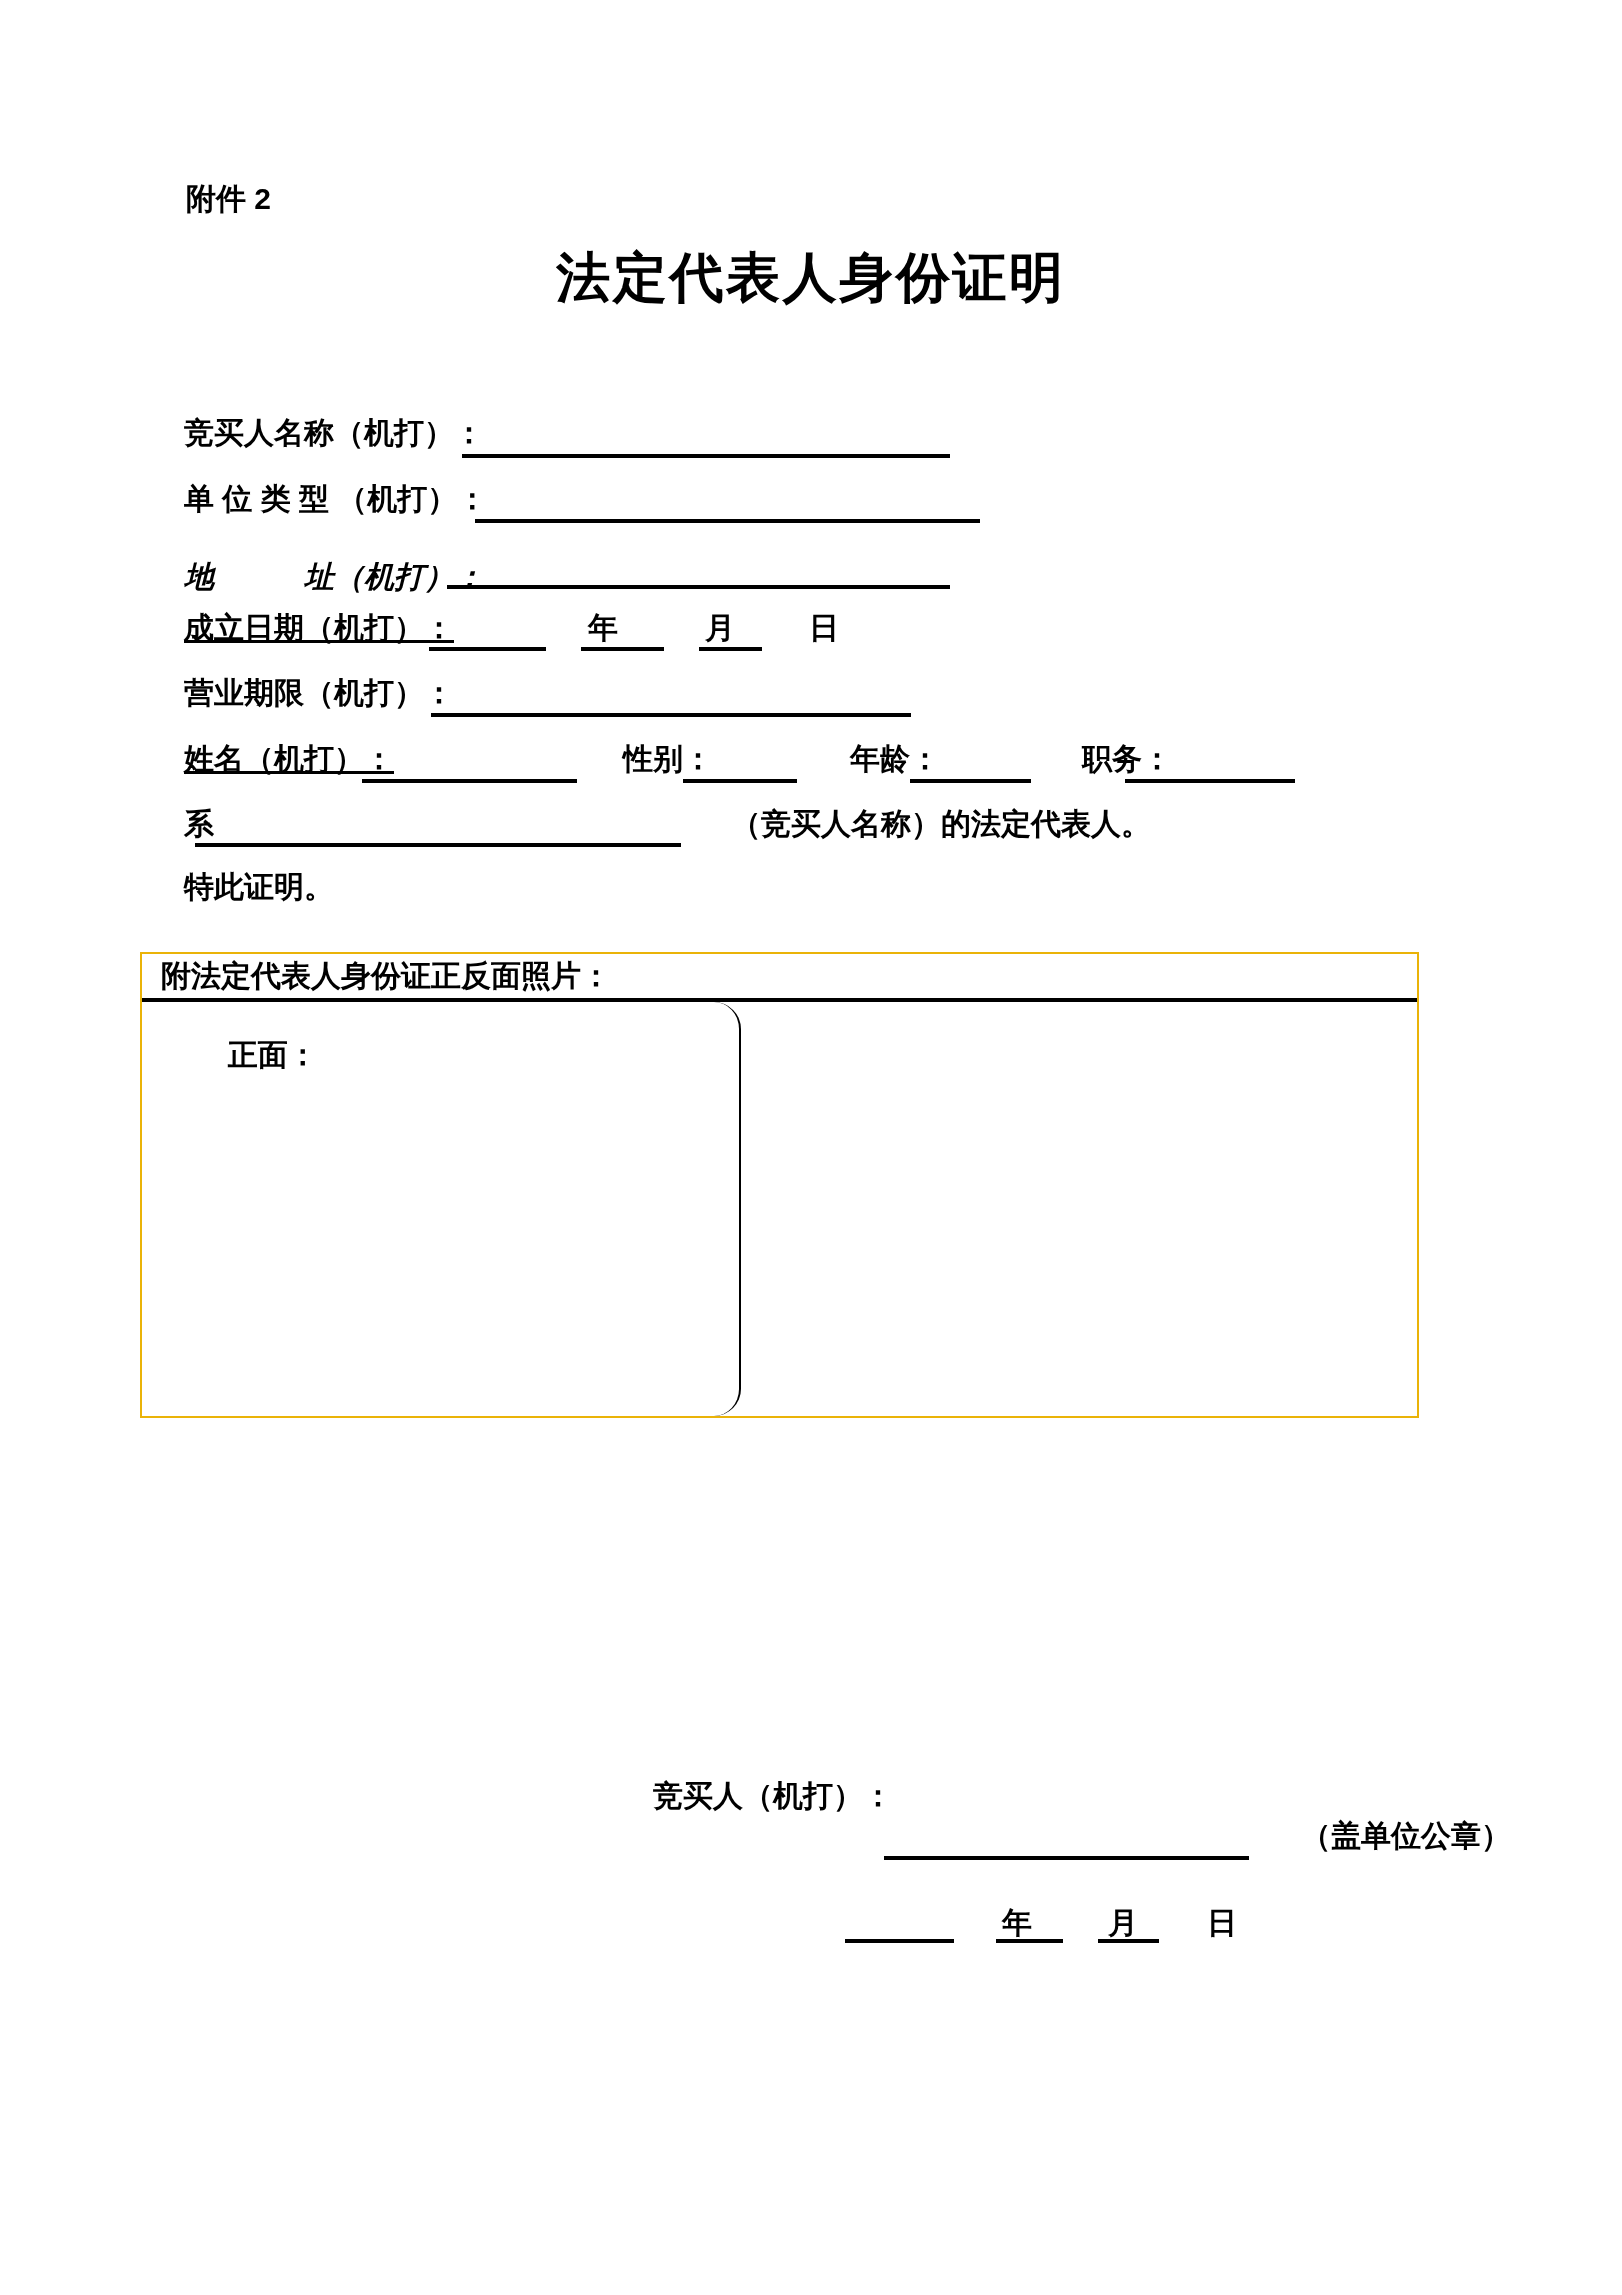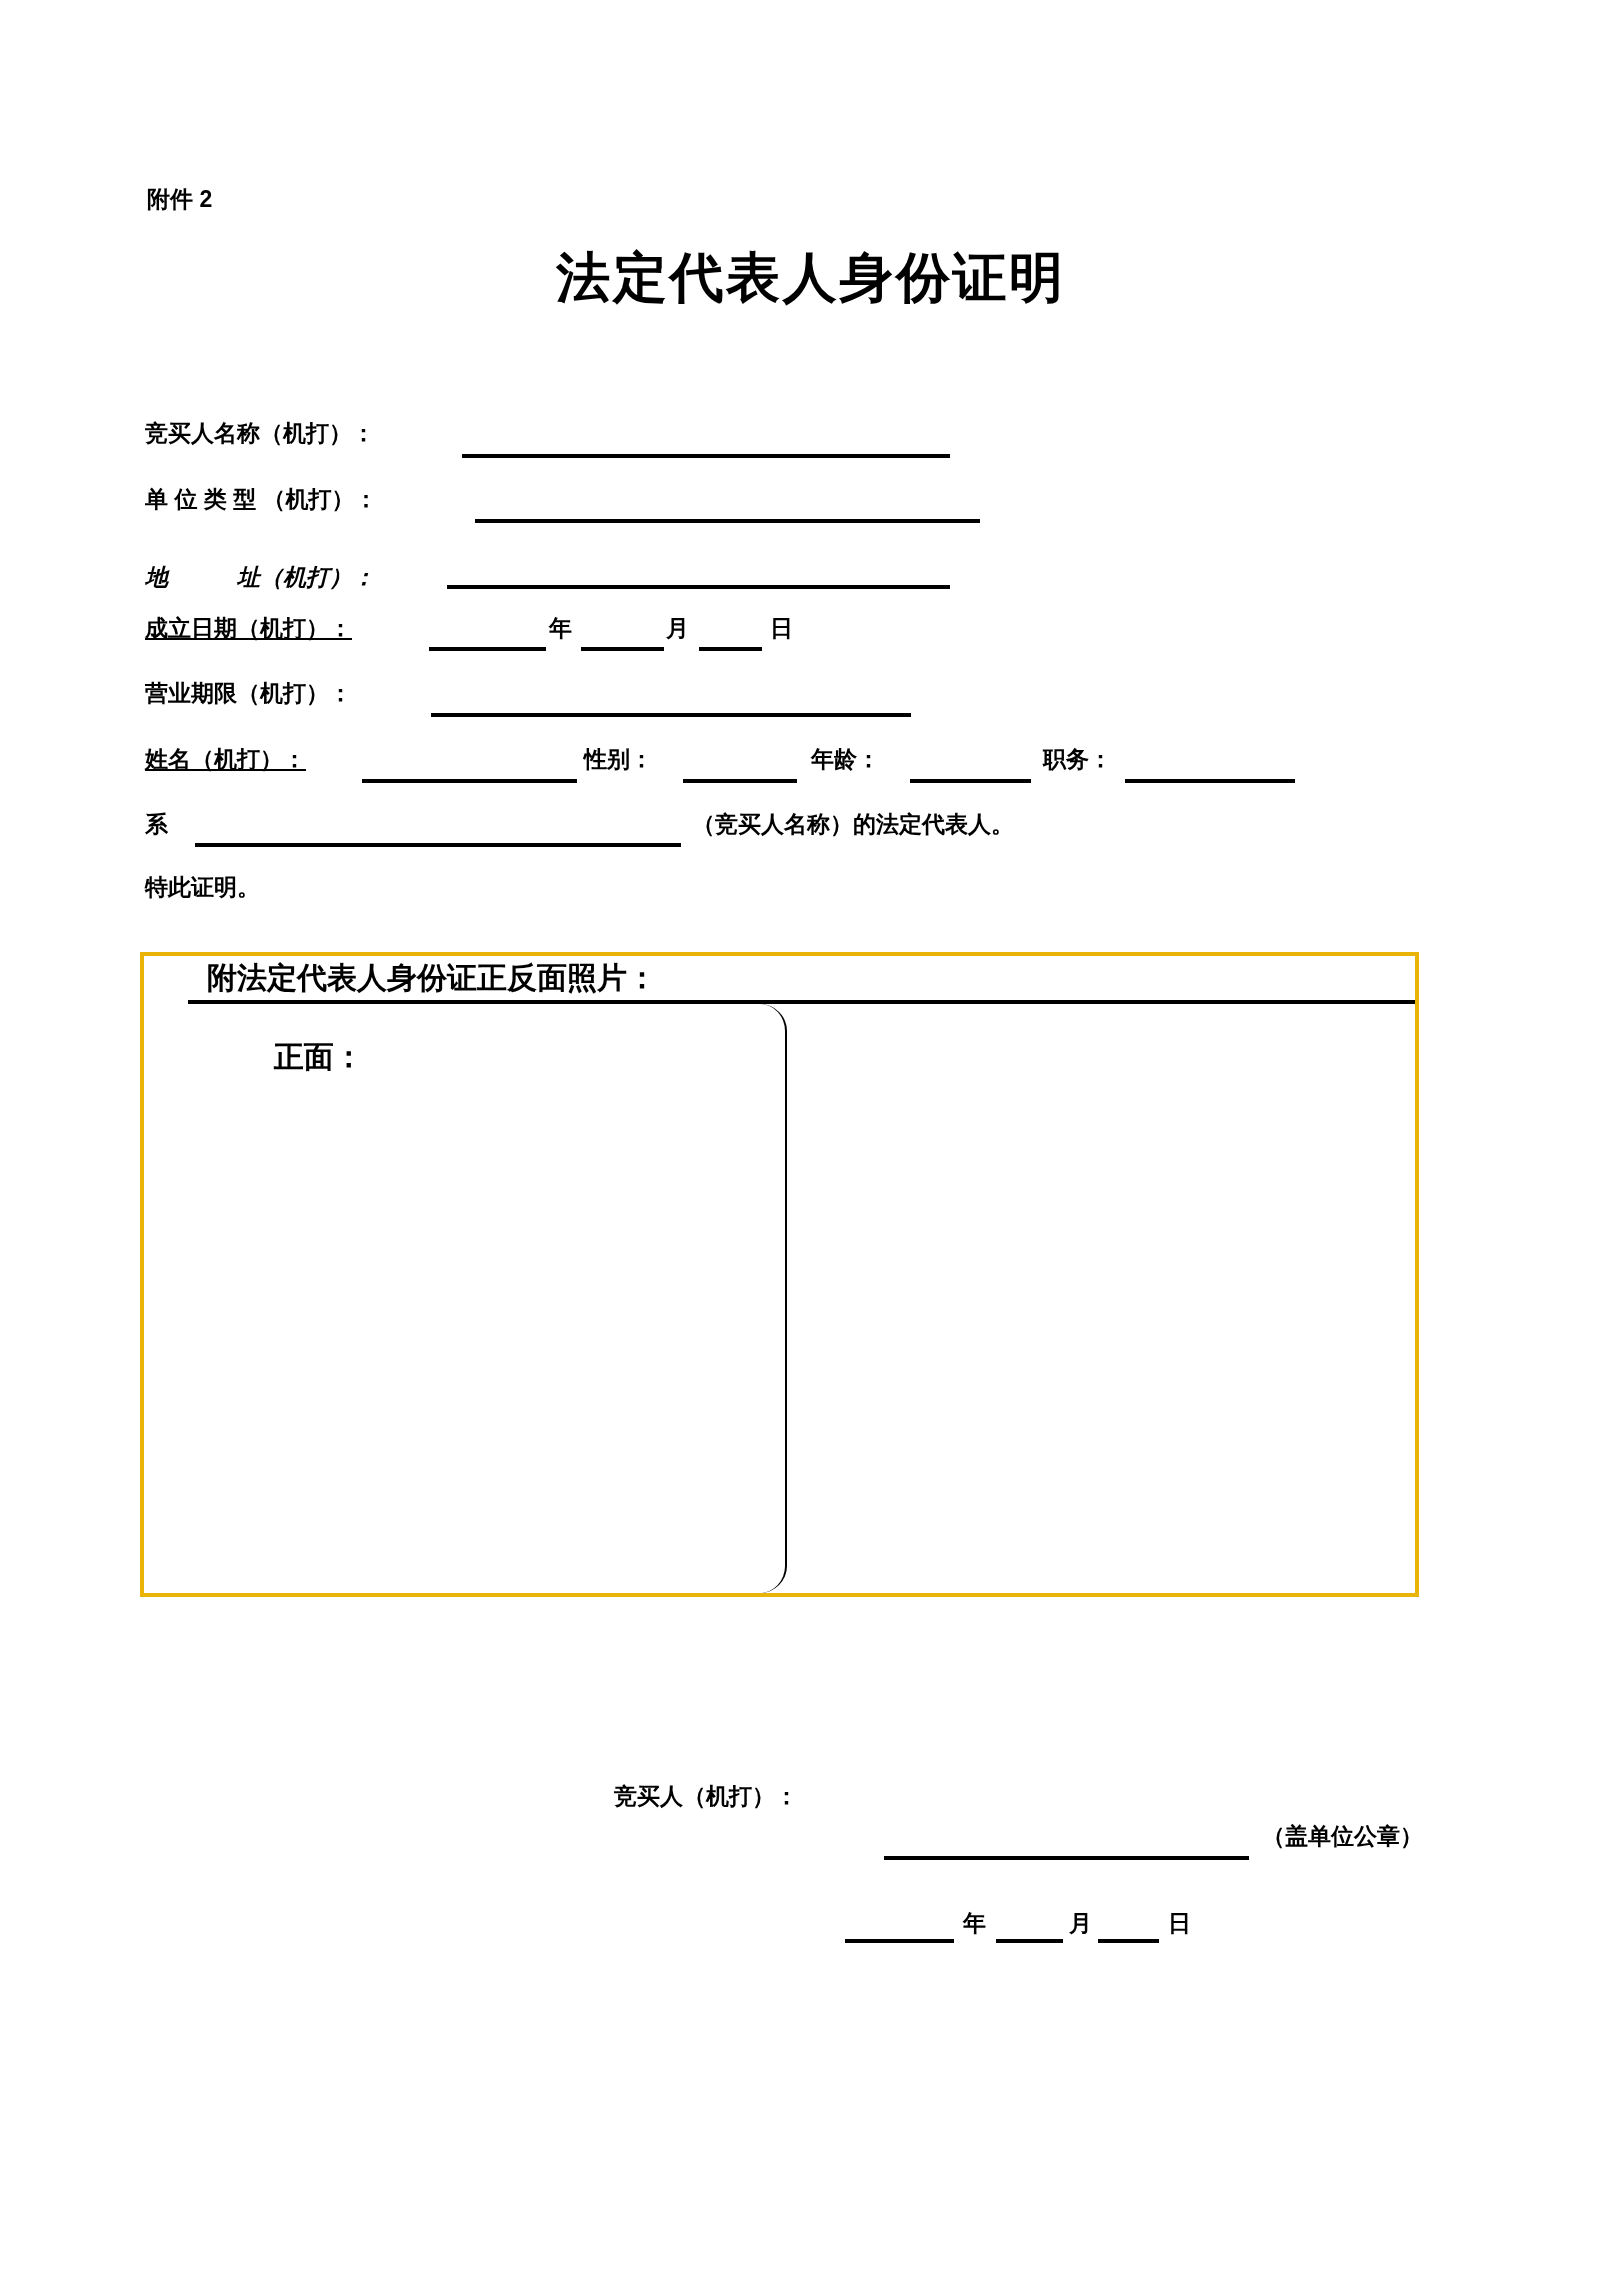--- a/index.html
+++ b/index.html
@@ -8,23 +8,24 @@
     width:1622px;
     height:2295px;
     background:#ffffff;
     color:#000;
     font-family:"Liberation Sans","DejaVu Sans",sans-serif;
     font-weight:bold;
     overflow:hidden;
   }
   .t {
     position:absolute;
-    font-size:23px;
+    font-size:30px;
     line-height:32px;
     white-space:pre;
+    margin-left:39px;
   }
   .title {
     position:absolute;
     left:0;
     width:100%;
     text-align:center;
     font-size:54px;
     line-height:44px;
     letter-spacing:2.6px;
     white-space:pre;
@@ -32,24 +33,23 @@
   .bl {
     position:absolute;
     height:0;
     border-top:4.6px solid #000;
   }
   .photo-box {
     position:absolute;
     left:140px;
     top:952px;
     width:1279px;
-    height:645px;
-    border:4px solid #eab308;
+    height:466px;
+    border:2px solid #eab308;
     box-sizing:border-box;
-    padding-left:44px;
   }
   .photo-box-header {
     height:44px;
     border-bottom:4px solid #000;
     padding-left:19px;
     display:flex;
     align-items:center;
     font-size:30px;
     white-space:pre;
   }

